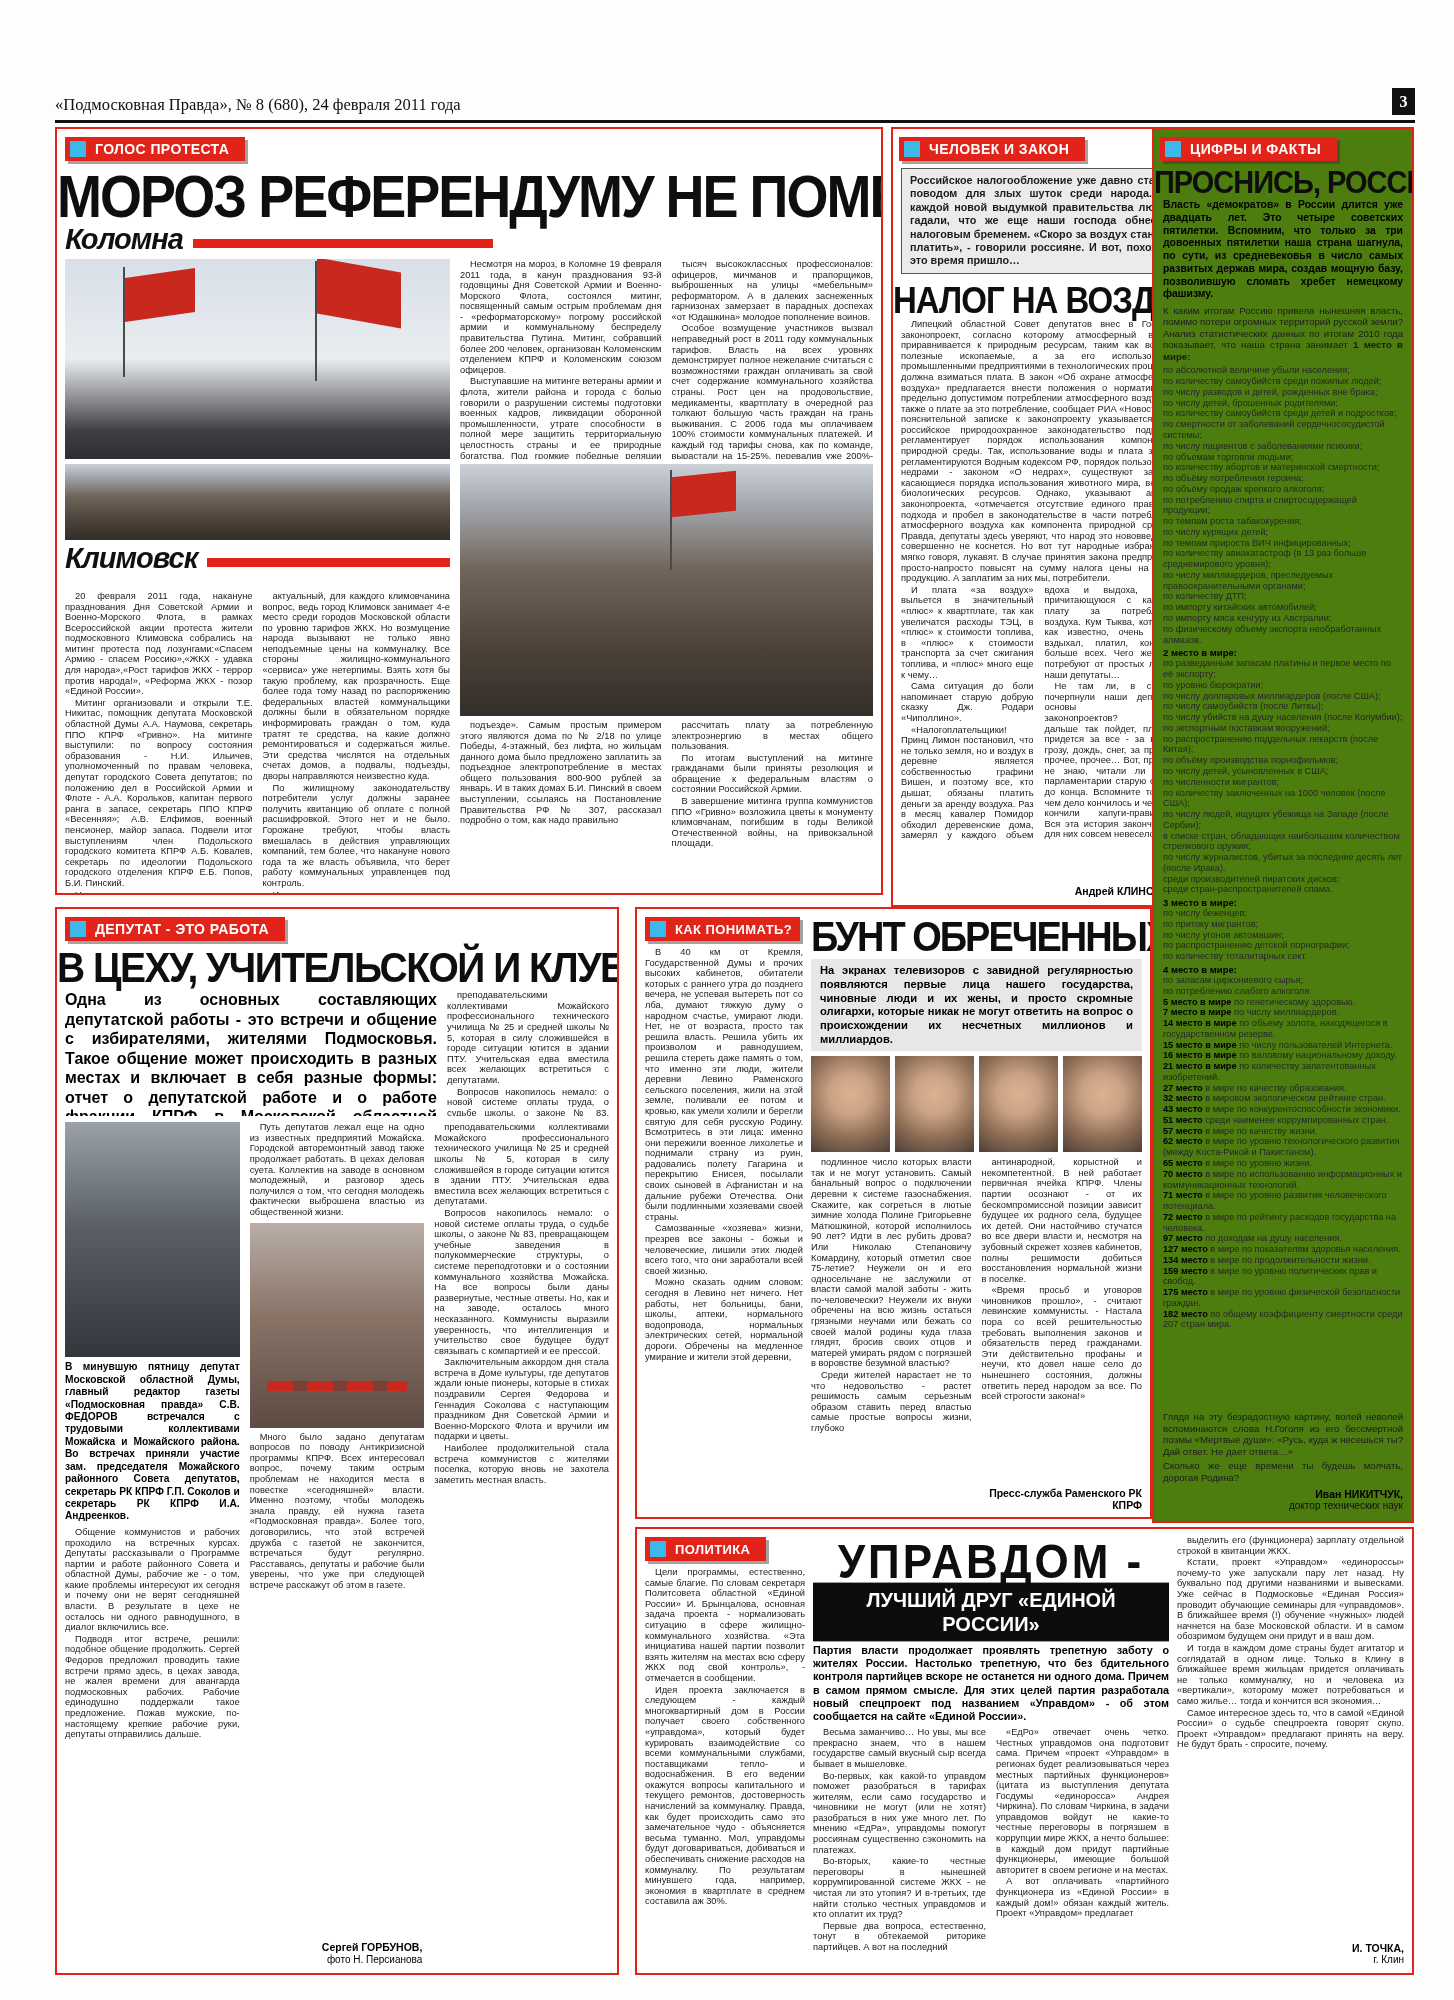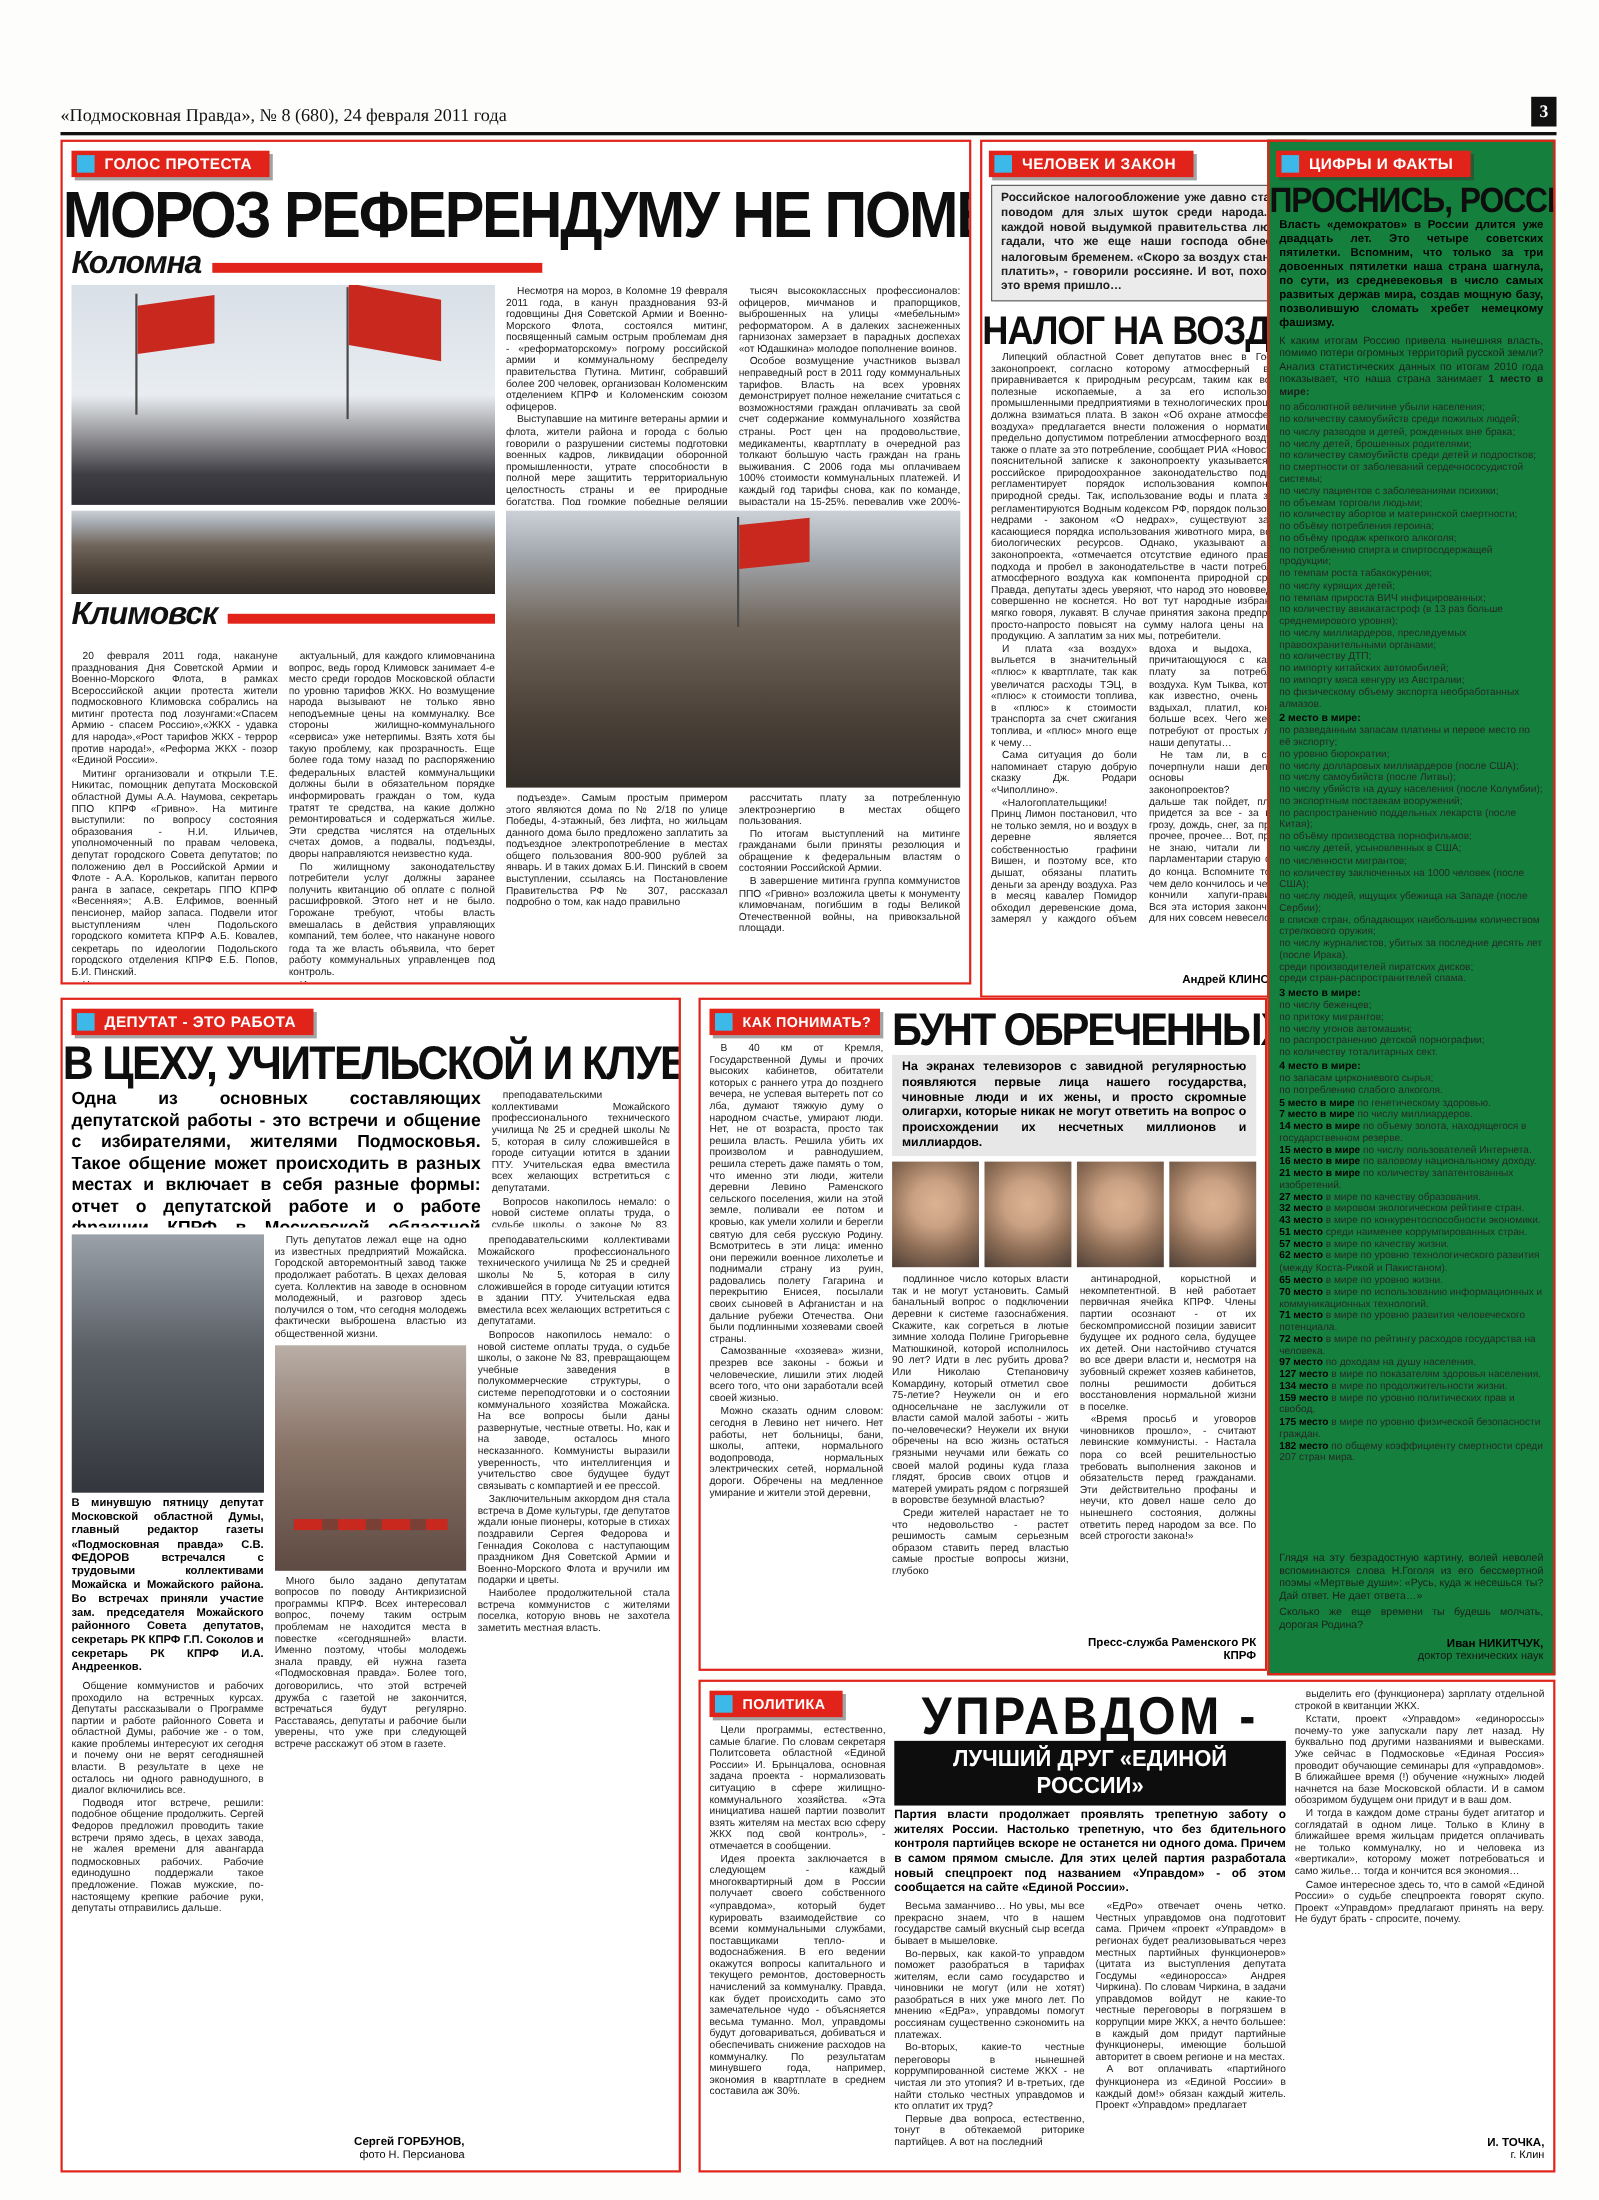--- a/index.html
+++ b/index.html
@@ -18,21 +18,21 @@
   .col{flex:1;min-width:0;overflow:hidden}
   .row{display:flex;gap:10px;padding:0 8px;box-sizing:border-box}
   .photo{position:relative;overflow:hidden;flex-shrink:0}
   .flag{position:absolute;background:#c8281e}
   .pole{position:absolute;background:#4a4a4a;width:2px}
   .place{display:flex;align-items:center;margin:1px 8px 3px}
   .place .name{font-style:italic;font-weight:900;font-size:29px;letter-spacing:-1px;padding-right:10px;color:#111;text-shadow:2px 2px 0 #fff,-1px -1px 0 #fff}
   .place .rule{flex:1;height:9px;background:#e2231a;margin-top:8px}
   .intro-box{border:1px solid #555;background:#ebebeb;margin:5px 8px;padding:5px 8px;font-weight:bold;font-size:10.8px;line-height:1.24;text-align:justify}
   .twocol{columns:2;column-gap:11px;padding:0 8px}
-  .pink{background:#15803d}
+  .pink{background:#4d7c0f}
   .stat{font-size:9.2px;line-height:1.17;color:#262626;margin:0}
   .stat b{color:#000}
   .stat-h{font-weight:bold;font-size:9.5px;margin-top:2px;color:#000}
   .band{background:#0d0d0d;color:#fff;font-weight:900;font-size:20px;text-align:center;padding:5px 4px;letter-spacing:0;margin:2px 0 4px;transform:scaleY(1.05)}
   .leadbox{background:#e7e7e7;padding:5px 9px;margin:3px 0}
   .grow{flex:1;overflow:hidden}
   .ph-rally{background:linear-gradient(180deg,#d8dfe7 0%,#e9edf1 50%,#97979b 68%,#3f3e44 86%,#2e2d33 100%)}
   .ph-crowd{background:linear-gradient(180deg,#ccd1d7 0%,#a3a8ae 16%,#70655a 42%,#4b4138 74%,#332e29 100%)}
   .ph-meeting{background:linear-gradient(180deg,#9aa1a9 0%,#5a5f66 45%,#33363c 100%)}
   .ph-pioneers{background:linear-gradient(180deg,#b9aea6 0%,#8a7468 45%,#5d4a42 100%)}

